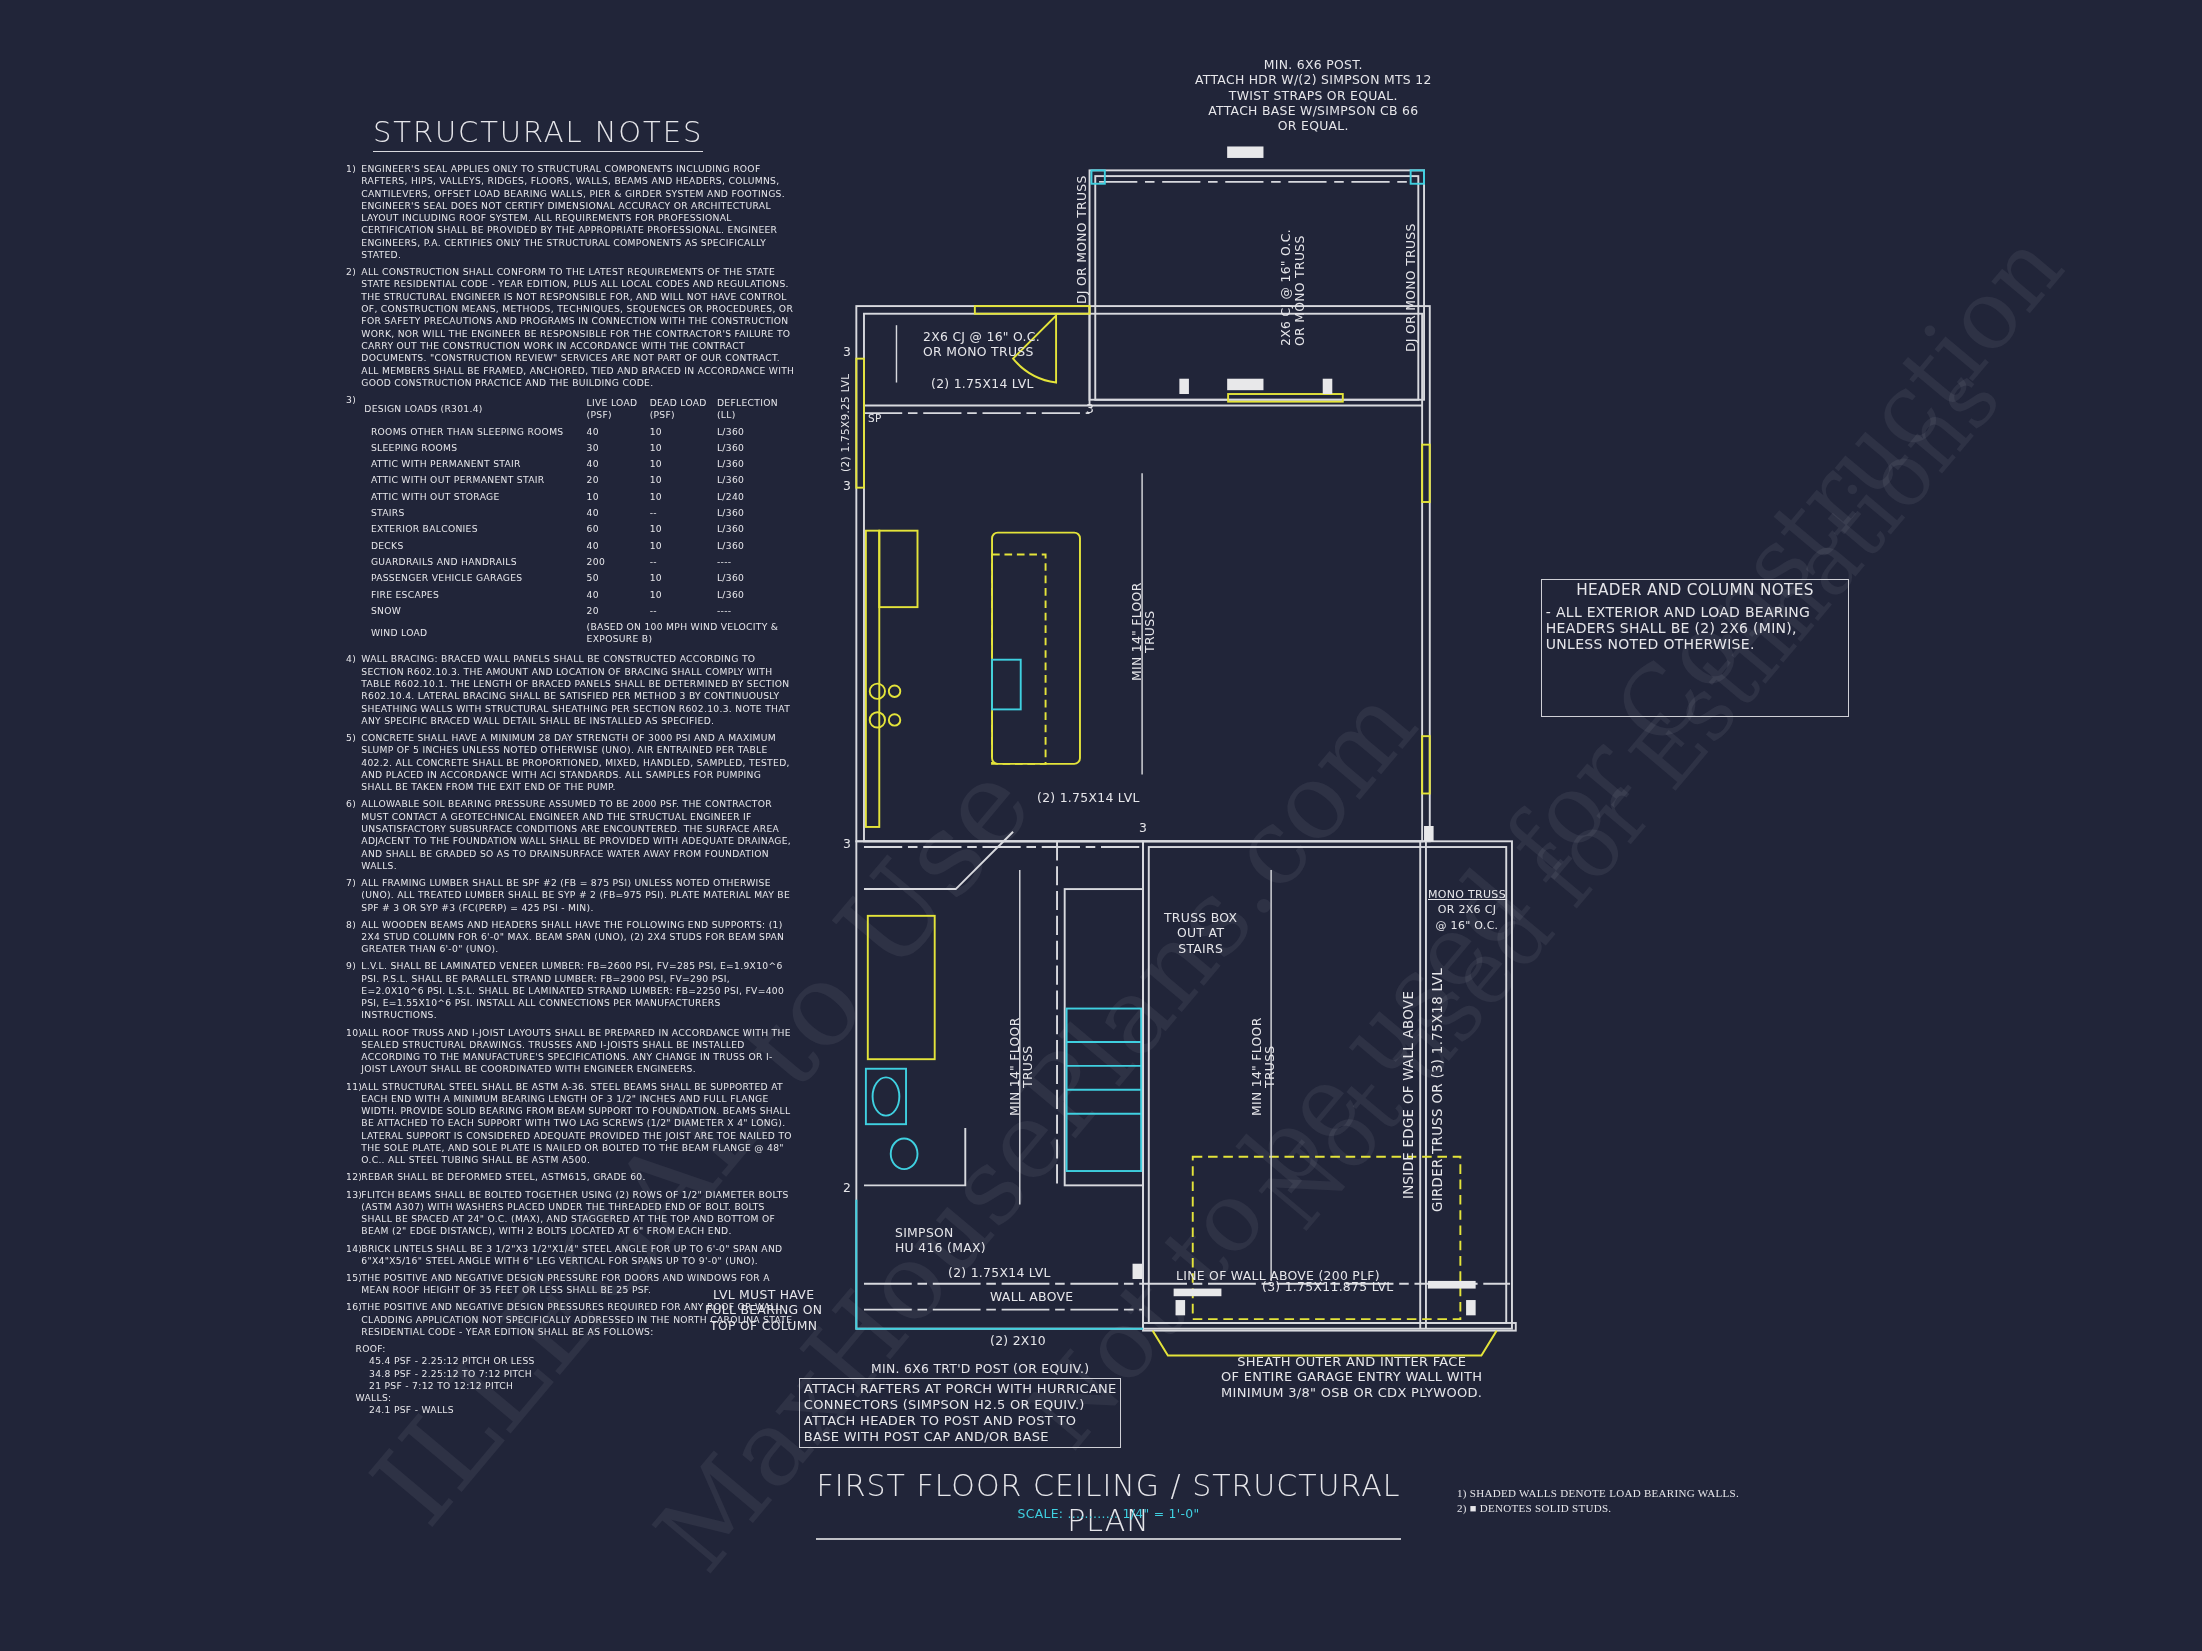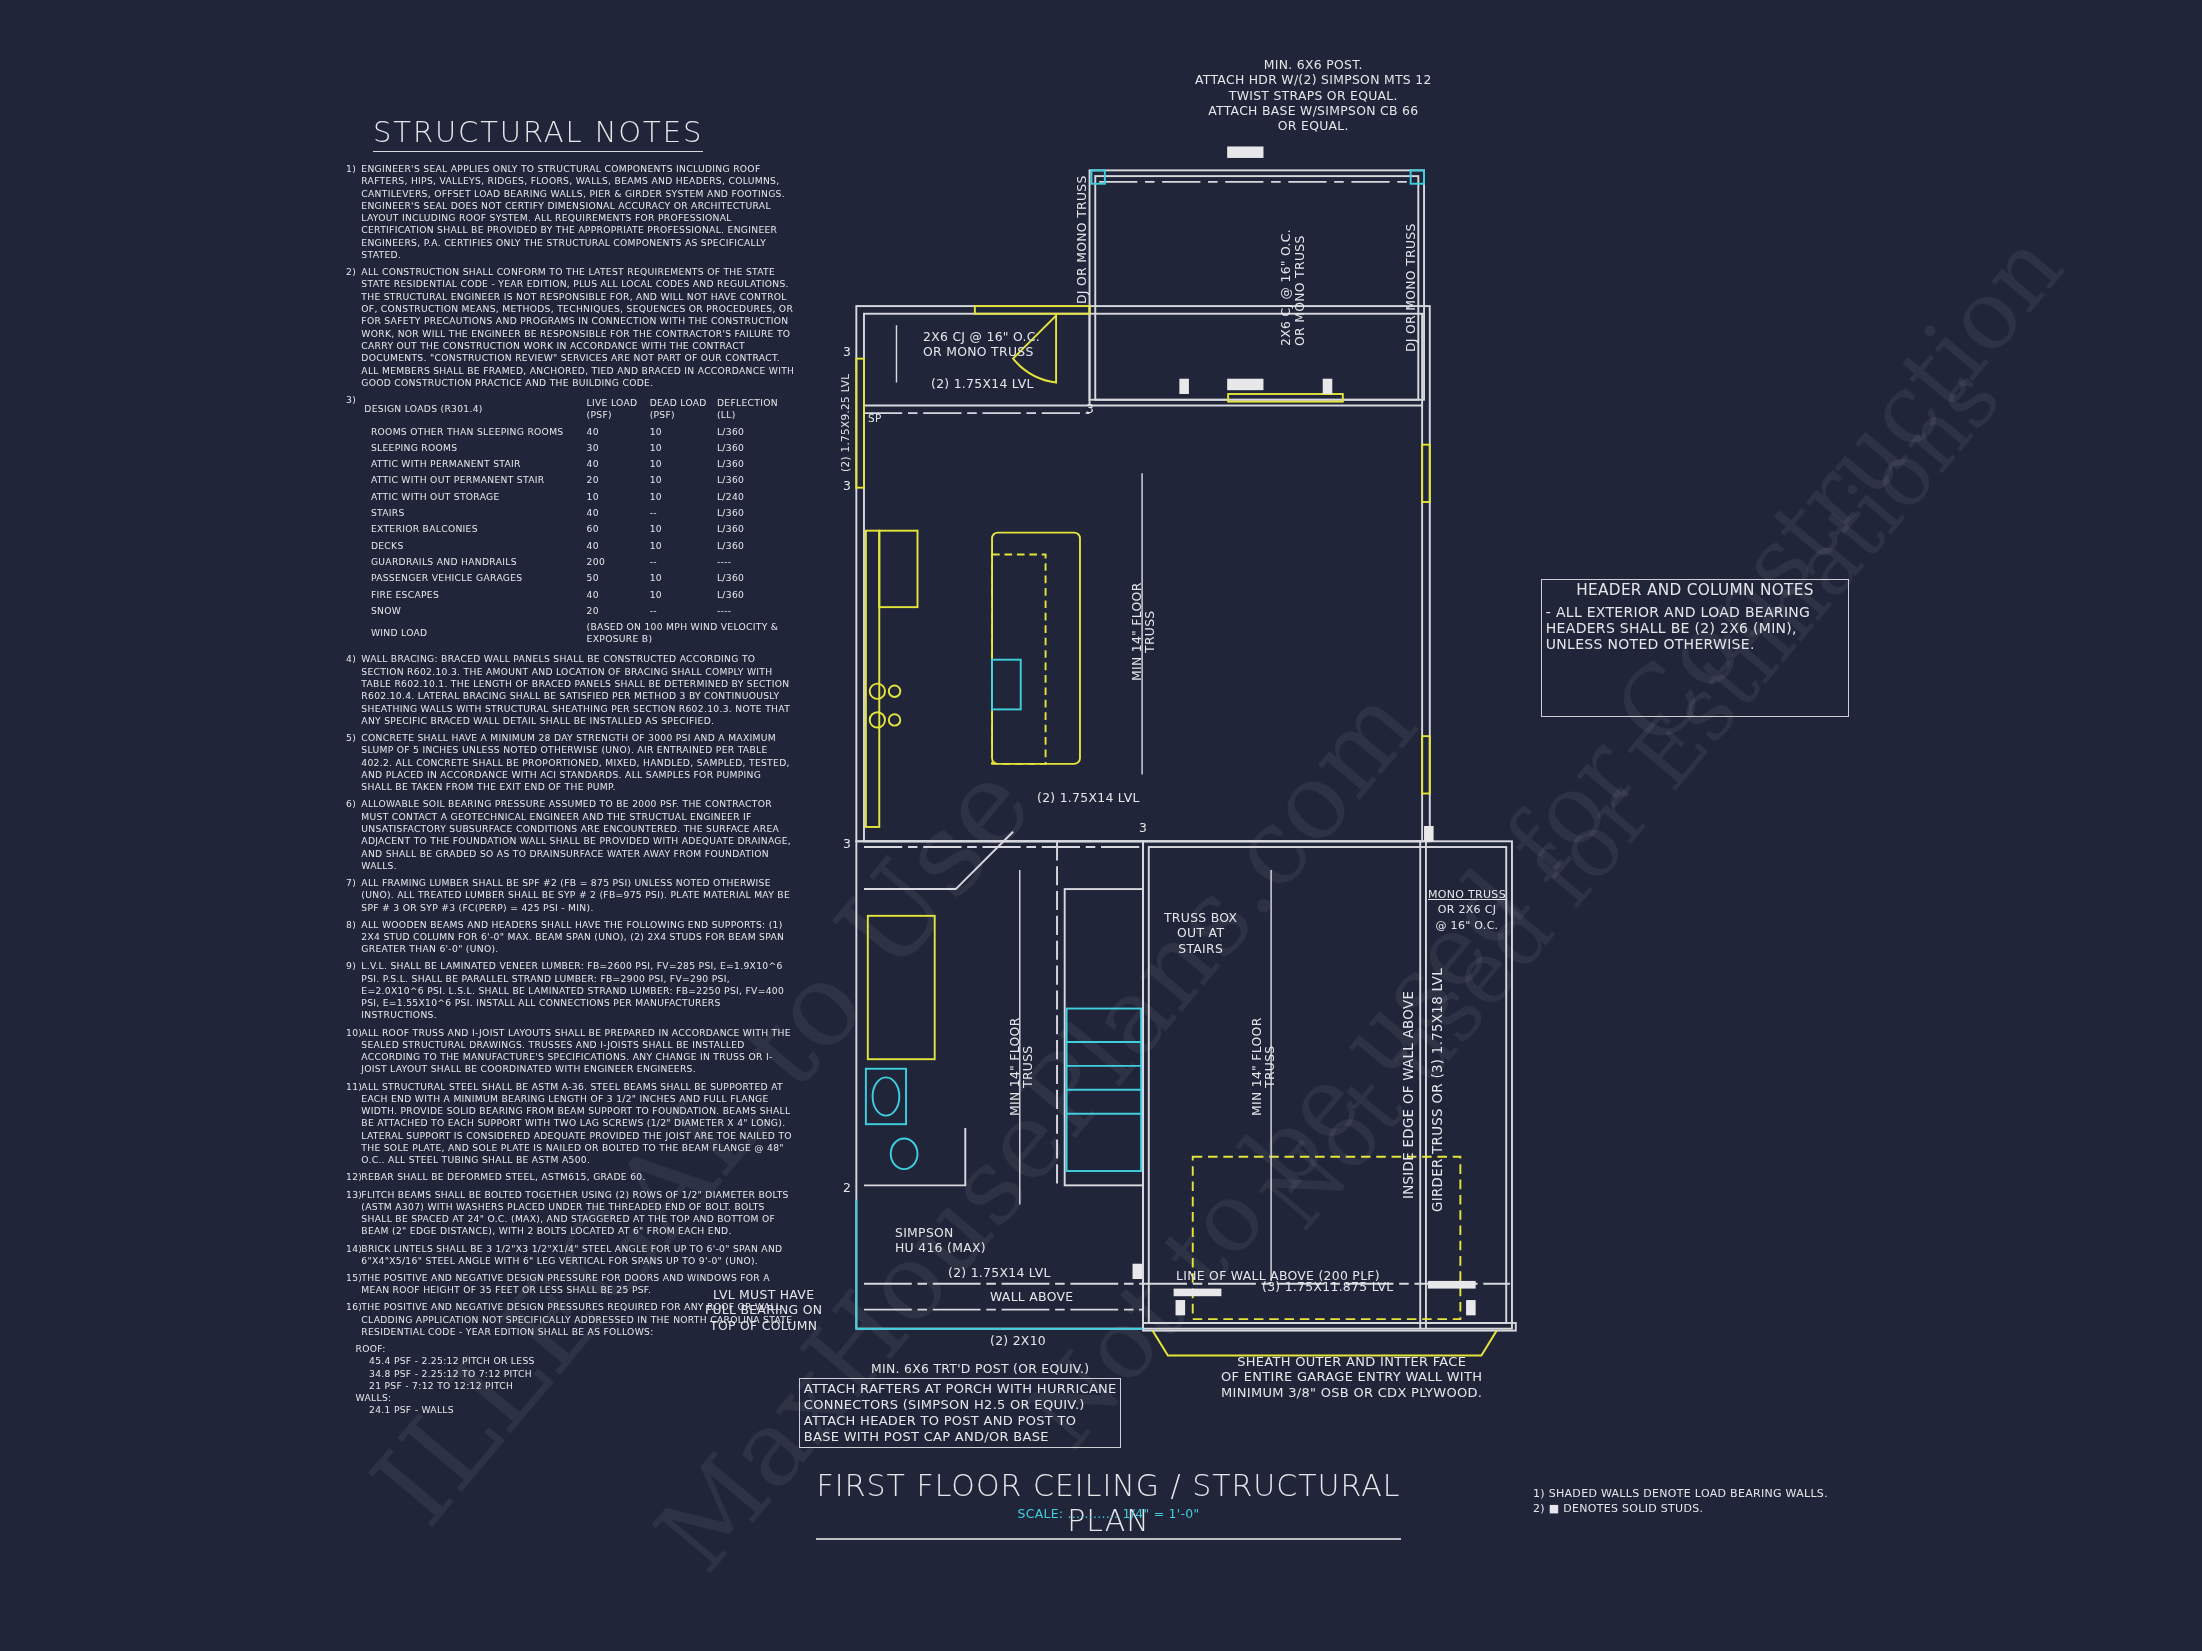--- a/index.html
+++ b/index.html
@@ -21,21 +21,21 @@
   .sub { margin-left:9.6px; }
   .sub2 { margin-left:23px; }
 
   
   #hdr-box { left:1541px; top:579px; width:308px; height:138px; border:1.4px solid #cfd0d6; font-size:14px; line-height:16px; padding:1.9px 3.8px; box-sizing:border-box; }
   #hdr-box .t { text-align:center; font-size:15.3px; margin-bottom:5.7px; }
 
   
   #plan-title { left:816px; top:1468px; width:585px; text-align:center; font-size:30px; letter-spacing:1px; border-bottom:2.9px solid #bfc0c6; font-weight:300; }
   #plan-scale { left:816px; top:1506px; width:585px; text-align:center; font-size:12.4px; color:#3fd0e0; }
-  #legend { left:1533px; top:1486px; font-size:11px; line-height:15.3px; }
+  #legend { left:1457px; top:1486px; font-size:11px; line-height:15.3px;font-family:Liberation Serif, serif; }
 
   .lbl { font-size:12.4px; white-space:nowrap; }
   .vlbl { white-space:nowrap; transform-origin:left top; transform:rotate(-90deg); font-size:12.4px; }
   svg { position:absolute; left:0; top:0; }
 
   .watermark { position:absolute; font-family:"DejaVu Serif", serif; color:rgba(200,200,215,0.08); white-space:nowrap; transform-origin:left bottom; pointer-events:none; text-transform:none; }
 </style>
 </head>
 <body>
 

